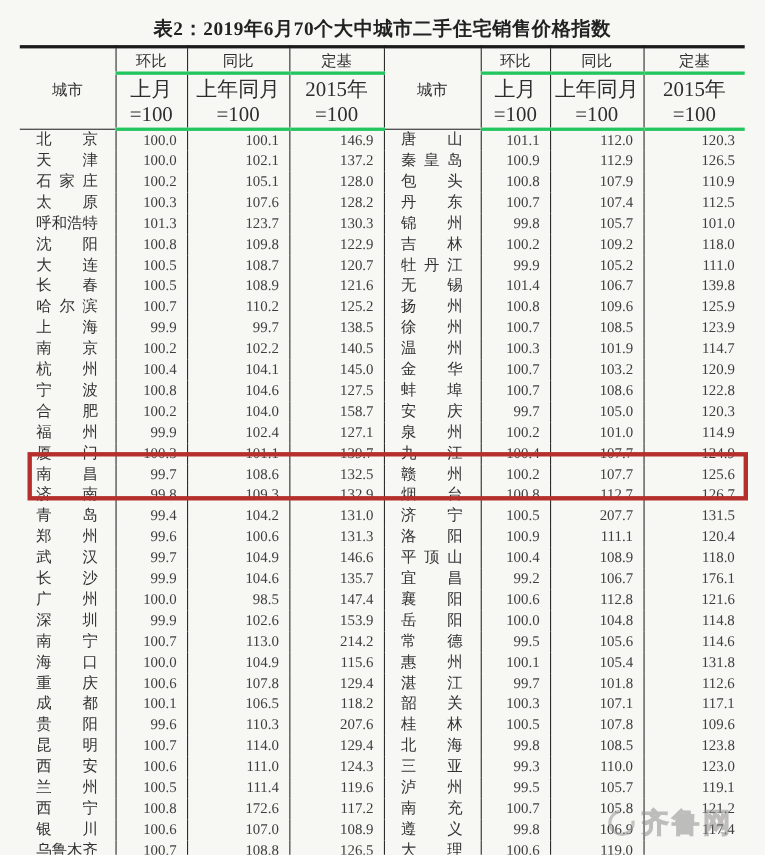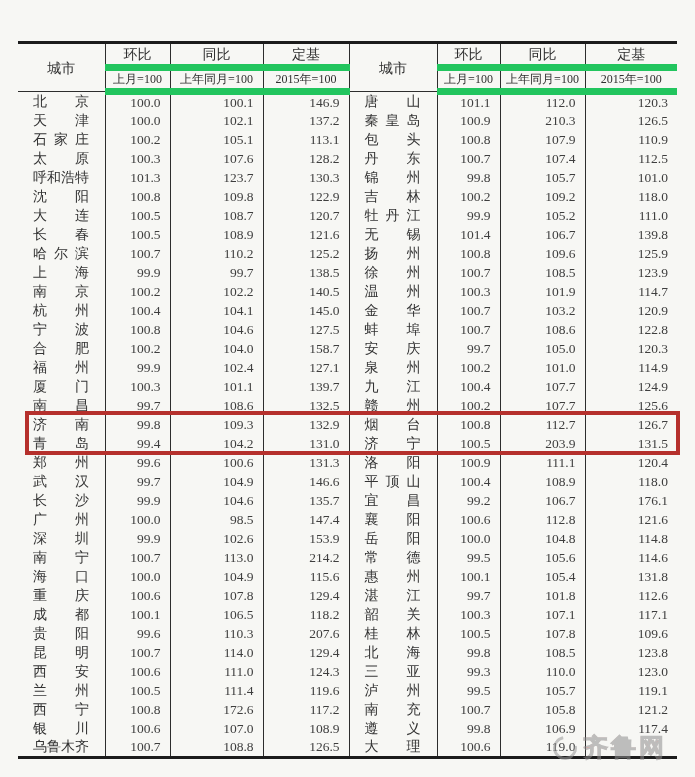--- a/index.html
+++ b/index.html
@@ -31,28 +31,28 @@
     table-layout: fixed;
     border-top: 3px solid #1c1c1c;
     border-bottom: 3px solid #1c1c1c;
   }
   thead th {
     font-weight: normal;
     font-size: 14px;
     color: #2e2e2e;
     text-align: center;
     border-right: 1px solid #2d2d2d;
-    border-bottom: 7px solid #22c55e;
+    border-bottom: 3px solid #22c55e;
     height: 24px;
     vertical-align: middle;
   }
   thead tr:first-child th { padding-top: 2px; }
   thead th:last-child { border-right: none; }
   thead th.city-head { border-bottom: 1px solid #2d2d2d; }
-  thead th.sub { font-size: 12px; }
+  thead th.sub { font-size: 19px; }
   tbody td {
     height: 19px;
     font-size: 13.5px;
     color: #3e3e3e;
     border-right: 1px solid #2d2d2d;
     vertical-align: middle;
     overflow: hidden;
     white-space: nowrap;
   }
   tbody td:last-child { border-right: none; padding-left: 15px; }
@@ -95,20 +95,21 @@
     color: #ef4444;
     letter-spacing: 3px;
     -webkit-text-stroke: 1px #8f8f8f;
     font-family: "Liberation Sans", sans-serif;
   }
 </style>
 </head>
 <body>
 
 <div class="page">
+  <div class="title">表2：2019年6月70个大中城市二手住宅销售价格指数</div>
 
   <div class="table-wrap">
     <table>
       <colgroup>
         <col style="width:87px">
           <col style="width:65px">
           <col style="width:93px">
           <col style="width:86px">
         <col style="width:88px">
           <col style="width:63px">
@@ -159,32 +160,32 @@
               </span></td>
             <td class="num">100.0</td>
             <td class="num">102.1</td>
             <td class="num">137.2</td>
             <td class="city"><span class="city-name">
                 <span>秦</span>
                 <span>皇</span>
                 <span>岛</span>
               </span></td>
             <td class="num">100.9</td>
-            <td class="num">210.3</td>
+            <td class="num">112.9</td>
             <td class="num">126.5</td>
           </tr>
           <tr>
             <td class="city"><span class="city-name">
                 <span>石</span>
                 <span>家</span>
                 <span>庄</span>
               </span></td>
             <td class="num">100.2</td>
             <td class="num">105.1</td>
-            <td class="num">113.1</td>
+            <td class="num">128.0</td>
             <td class="city"><span class="city-name">
                 <span>包</span>
                 <span>头</span>
               </span></td>
             <td class="num">100.8</td>
             <td class="num">107.9</td>
             <td class="num">110.9</td>
           </tr>
           <tr>
             <td class="city"><span class="city-name">
@@ -436,21 +437,21 @@
                 <span>岛</span>
               </span></td>
             <td class="num">99.4</td>
             <td class="num">104.2</td>
             <td class="num">131.0</td>
             <td class="city"><span class="city-name">
                 <span>济</span>
                 <span>宁</span>
               </span></td>
             <td class="num">100.5</td>
-            <td class="num">203.9</td>
+            <td class="num">207.7</td>
             <td class="num">131.5</td>
           </tr>
           <tr>
             <td class="city"><span class="city-name">
                 <span>郑</span>
                 <span>州</span>
               </span></td>
             <td class="num">99.6</td>
             <td class="num">100.6</td>
             <td class="num">131.3</td>

